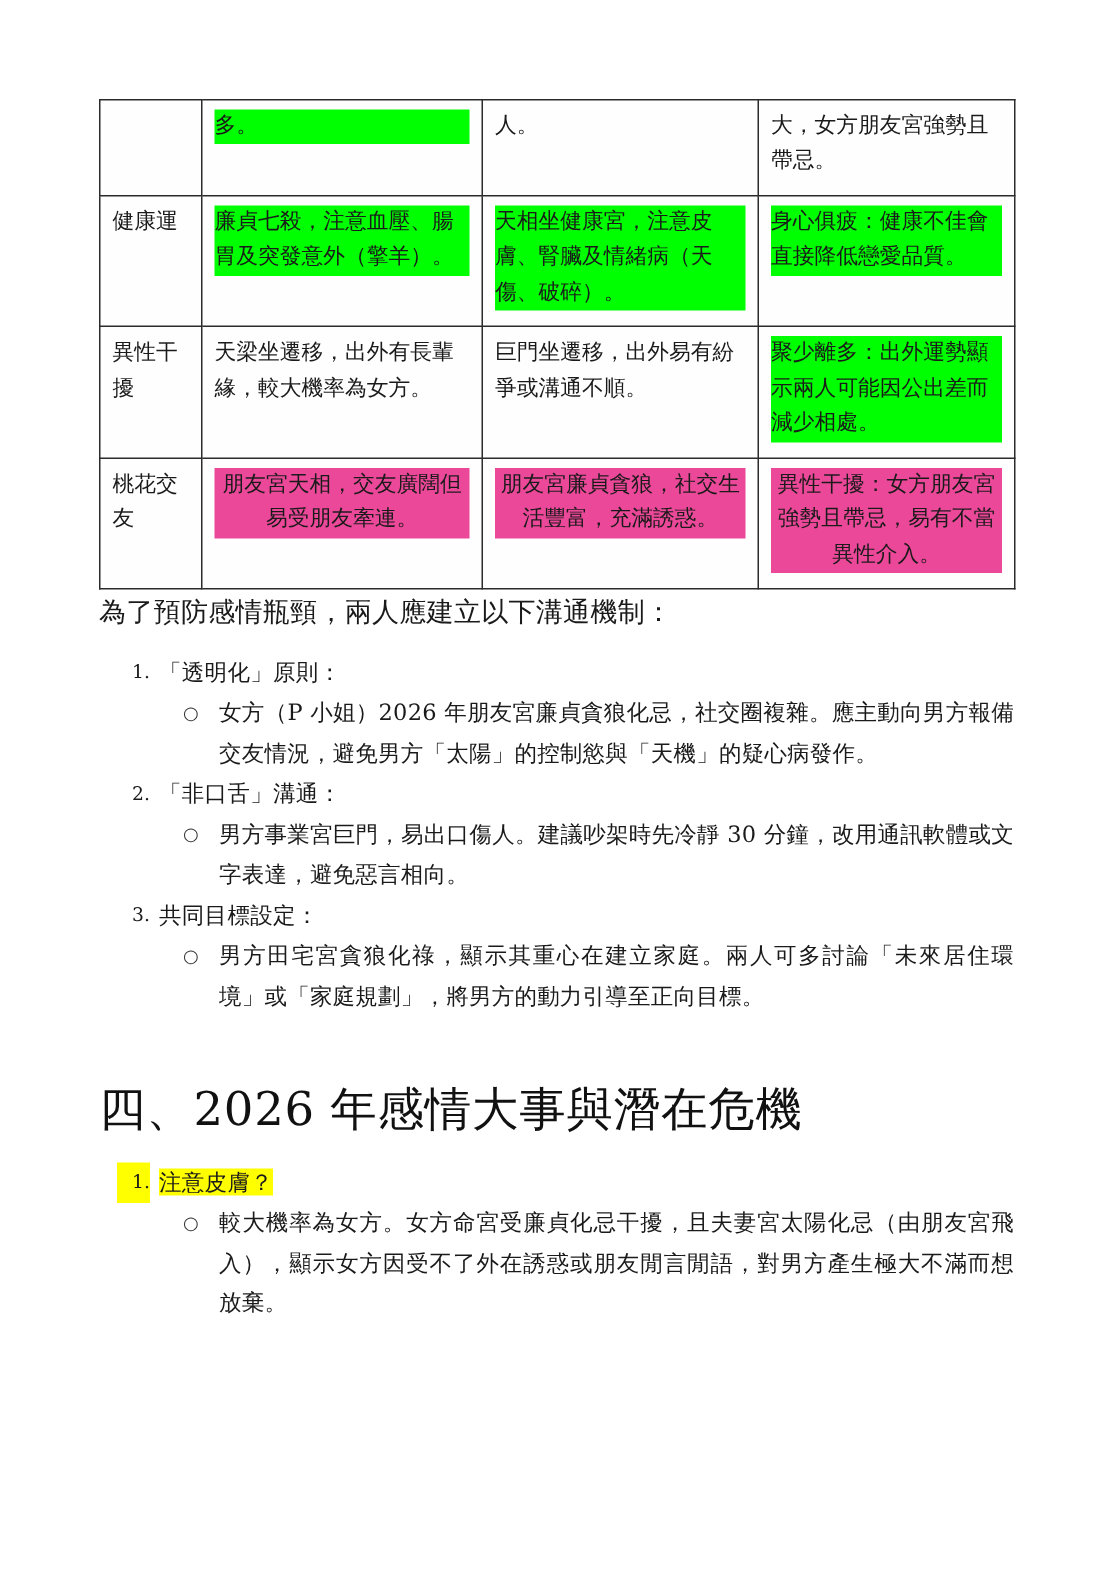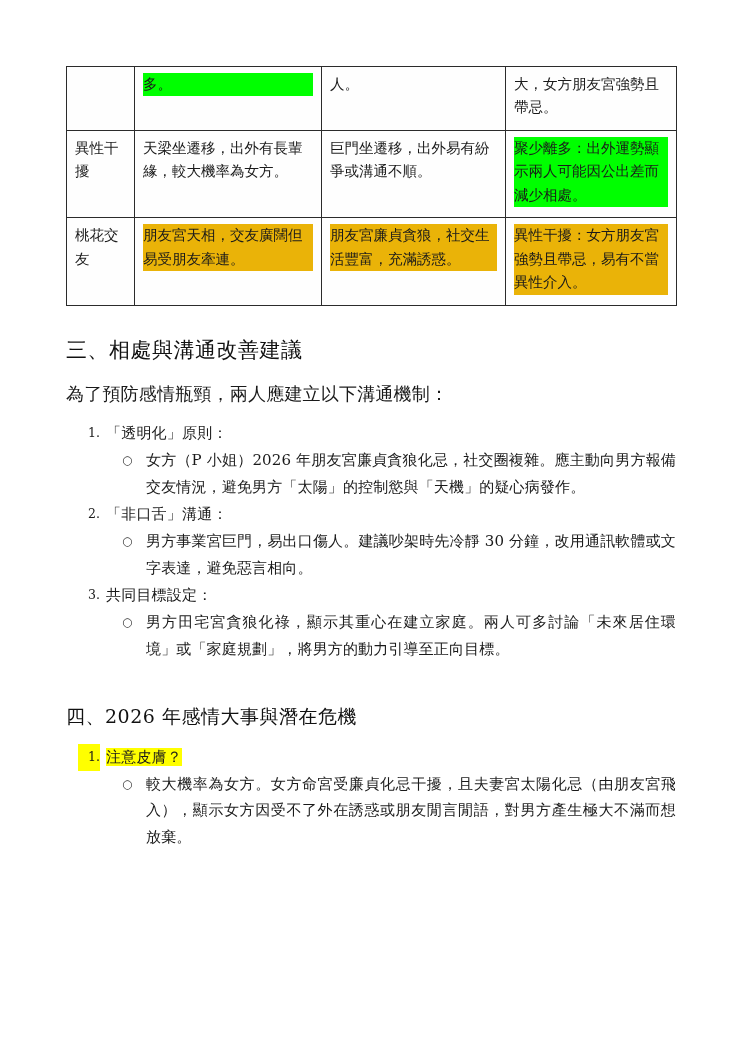--- a/index.html
+++ b/index.html
@@ -54,22 +54,23 @@
     word-break: break-all;
   }
   .hl-green .cell-text,
   .hl-green.cell-text {
     background: #00ff00;
     box-decoration-break: clone;
     -webkit-box-decoration-break: clone;
   }
   .hl-yellow .cell-text,
   .hl-yellow.cell-text {
-    background: #eab308;
+    background: #ec4899;
     box-decoration-break: clone;
+    text-align: center;
     -webkit-box-decoration-break: clone;
   }
   .cell-label {
     display: block;
     white-space: pre-wrap;
   }
   span.mark-yellow {
     background: #ffff00;
     box-decoration-break: clone;
     -webkit-box-decoration-break: clone;
@@ -78,21 +79,21 @@
   
   h2.sec-heading {
     font-size: 21px;
     font-weight: normal;
     margin: 30px 0 14px 0;
     letter-spacing: 0.5px;
     line-height: 1.35;
     color: #111111;
   }
   h2.sec-heading.bigger {
-    font-size: 19px;
+    font-size: 31px;
     margin: 42px 0 14px 0;
   }
 
   p.body-par {
     font-size: 18px;
     line-height: 1.78;
     margin: 0 0 10px 0;
     letter-spacing: 0.2px;
   }
 
@@ -172,20 +173,34 @@
             <span class="cell-text">多。</span>
           </td>
           <td>
             <span class="cell-text">人。</span>
           </td>
           <td>
             <span class="cell-text">大，女方朋友宮強勢且帶忌。</span>
           </td>
         </tr>
 
+        <tr>
+          <td>
+            <span class="cell-label">健康運</span>
+          </td>
+          <td class="hl-green">
+            <span class="cell-text">廉貞七殺，注意血壓、腸胃及突發意外（擎羊）。</span>
+          </td>
+          <td class="hl-green">
+            <span class="cell-text">天相坐健康宮，注意皮膚、腎臟及情緒病（天傷、破碎）。</span>
+          </td>
+          <td class="hl-green">
+            <span class="cell-text">身心俱疲：健康不佳會直接降低戀愛品質。</span>
+          </td>
+        </tr>
 
         <tr>
           <td>
             <span class="cell-label">異性干擾</span>
           </td>
           <td>
             <span class="cell-text">天梁坐遷移，出外有長輩緣，較大機率為女方。</span>
           </td>
           <td>
             <span class="cell-text">巨門坐遷移，出外易有紛爭或溝通不順。</span>
@@ -206,21 +221,20 @@
             <span class="cell-text">朋友宮廉貞貪狼，社交生活豐富，充滿誘惑。</span>
           </td>
           <td class="hl-yellow">
             <span class="cell-text">異性干擾：女方朋友宮強勢且帶忌，易有不當異性介入。</span>
           </td>
         </tr>
 
       </tbody>
     </table>
 
-    <h2 class="sec-heading">三、相處與溝通改善建議</h2>
     <p class="body-par">為了預防感情瓶頸，兩人應建立以下溝通機制：</p>
 
     <ol class="num-list">
 
       <li class="num-item">
         <span class="num-marker">1.</span>
         <span class="num-text">「透明化」原則：</span>
         <ul class="sub-list">
           <li class="sub-item">
             <span class="bullet-marker">○</span>

